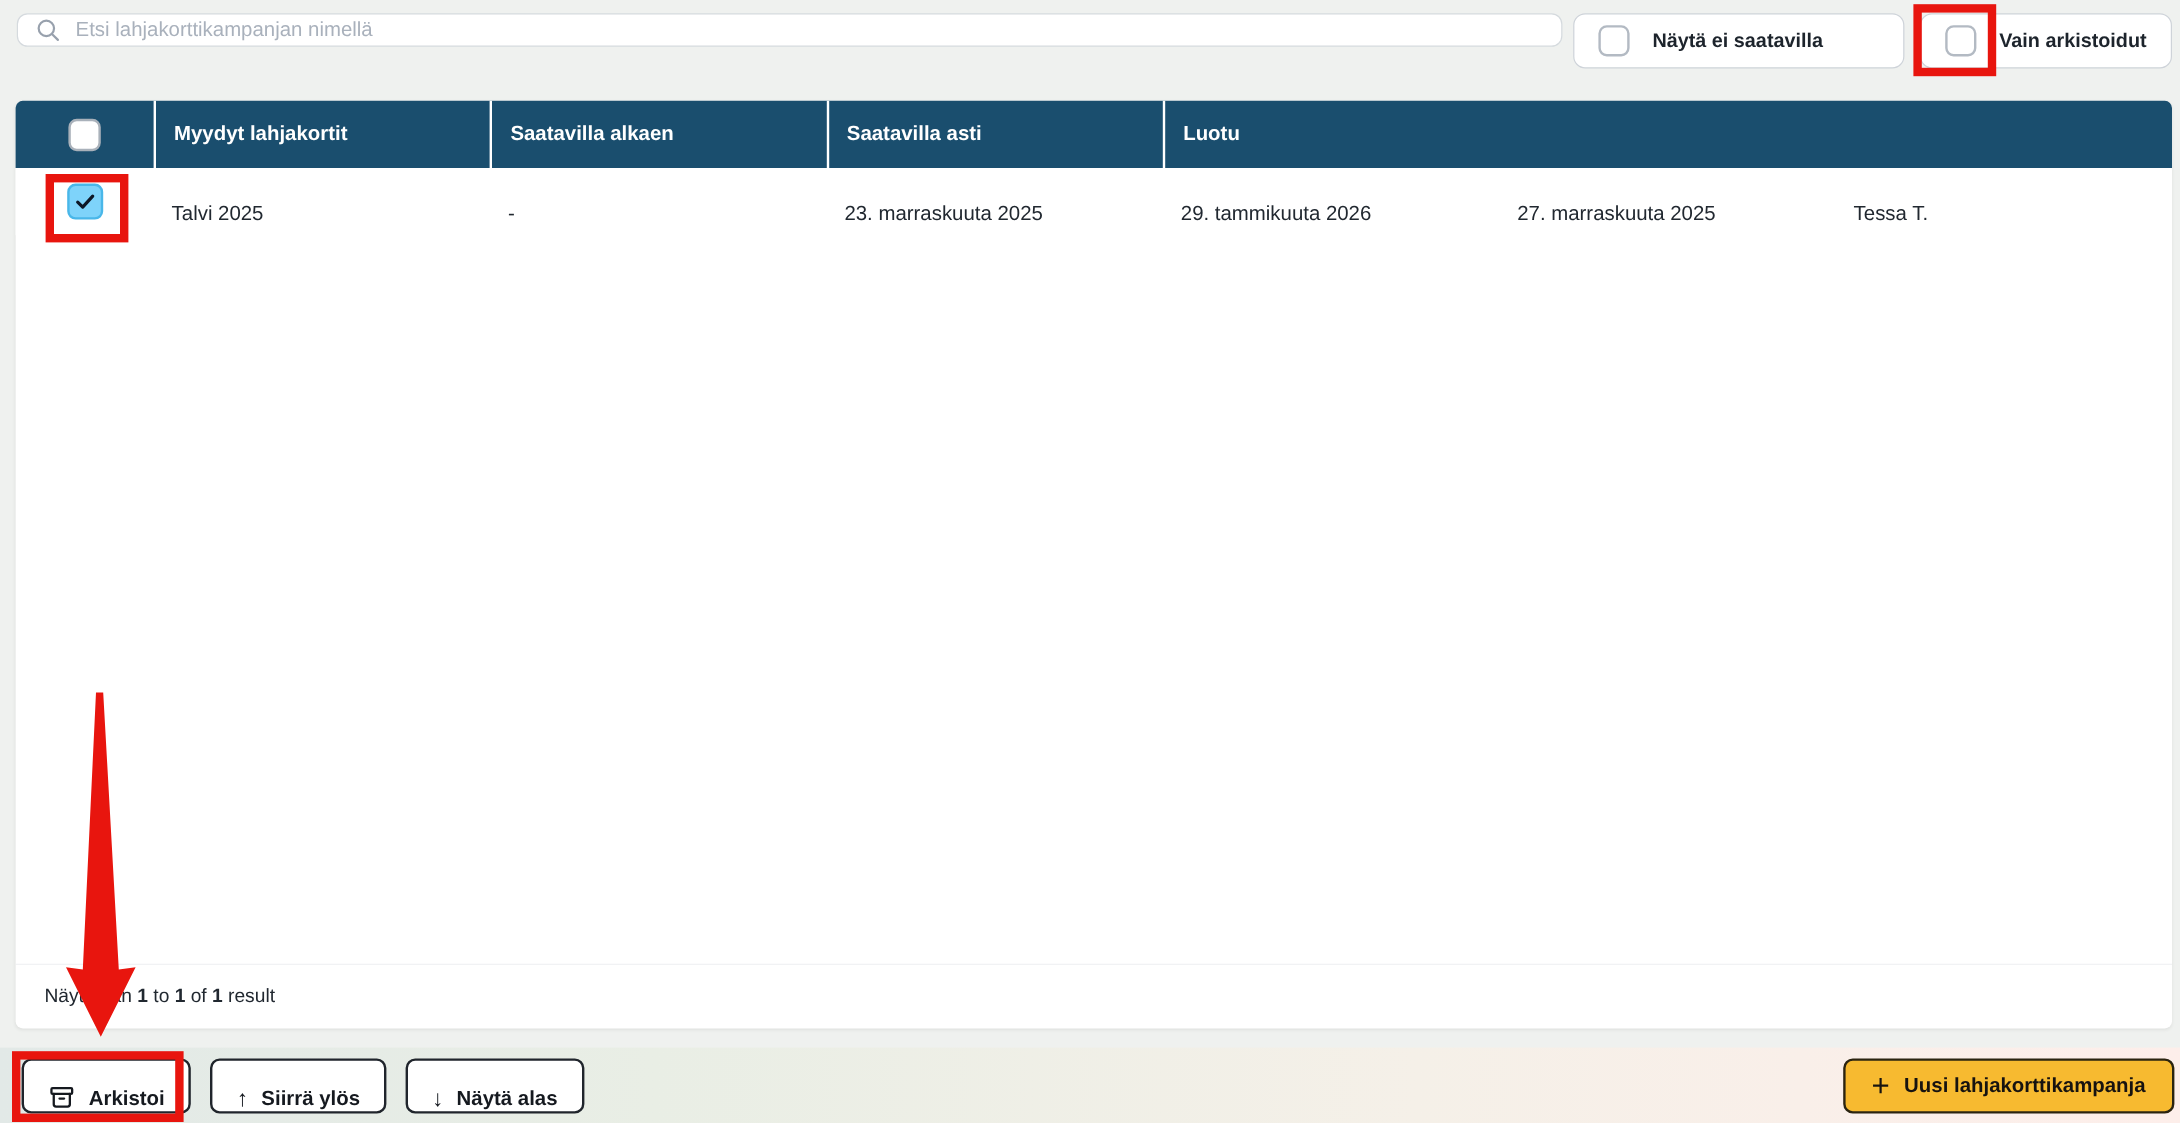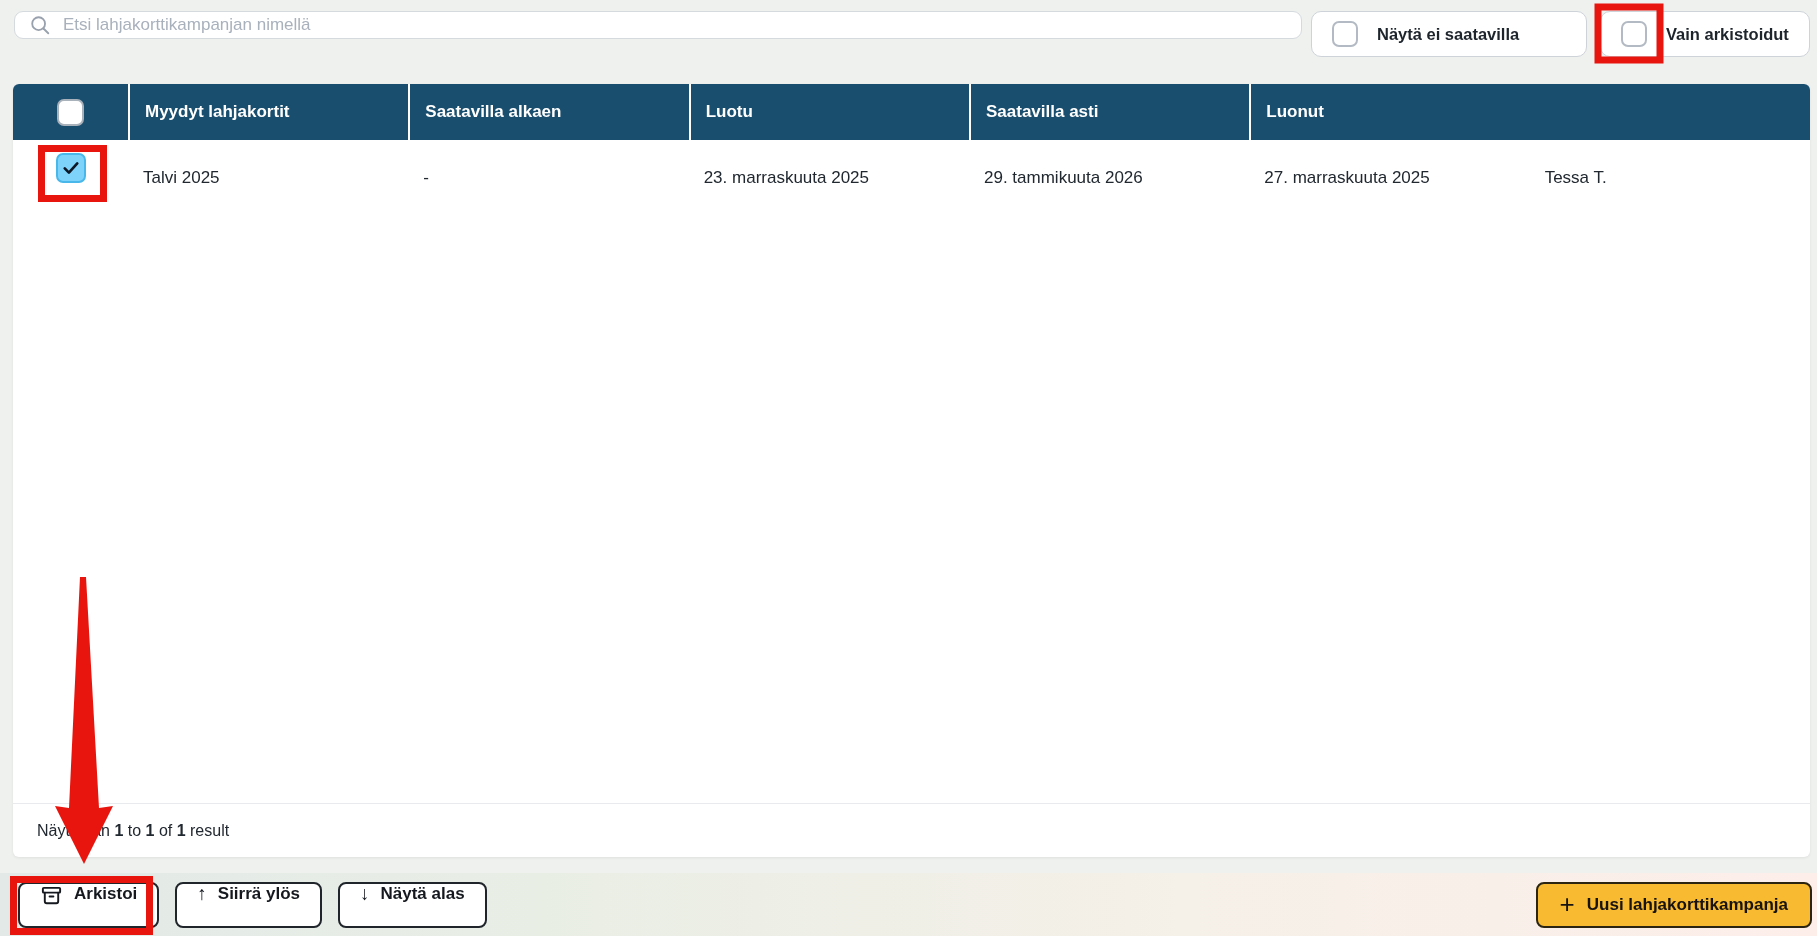--- a/index.html
+++ b/index.html
@@ -66,21 +66,21 @@
   .tfoot span{ white-space:pre; }
 
   
   .bottombar{
     position:absolute; left:0; top:873px; width:1817px; height:63px;
     background:linear-gradient(90deg,#e2e9e7 0%,#e9eee5 30%,#f5f0e8 65%,#fdeeea 100%);
   }
   .left-group{ position:absolute; left:18px; top:9px; display:flex; gap:16px; }
   .btn{
     height:46px; background:#fff; border:2px solid #20252c; border-radius:8px;
-    display:flex; align-items:flex-start; gap:11px; padding:0 20px; cursor:pointer;
+    display:flex; align-items:flex-end; gap:11px; padding:0 20px; cursor:pointer;
     font-size:17px; font-weight:600; color:#15191f; font-family:"Liberation Sans",sans-serif;
   }
   .btn .glyph{ font-size:19px; font-weight:700; line-height:1; }
   .btn-new{
     position:absolute; right:5px; top:9px; height:46px;
     background:#f7ba30; border:2px solid #2b2410; border-radius:8px;
     display:flex; align-items:center; gap:12px; padding:0 22px; cursor:pointer;
     font-size:17px; font-weight:600; color:#171310; font-family:"Liberation Sans",sans-serif;
   }
   .btn-new .plus{ font-size:26px; font-weight:500; line-height:1; margin-top:-2px; }
@@ -111,23 +111,22 @@
     <span class="label">Vain arkistoidut</span>
   </div>
 
   <div class="table-card">
     <div class="thead">
       <div class="th-check">
         <span class="cb-header"></span>
       </div>
       <div class="th">Myydyt lahjakortit</div>
       <div class="th">Saatavilla alkaen</div>
+      <div class="th">Saatavilla asti</div>
       <div class="th">Luotu</div>
-      <div class="th">Saatavilla asti</div>
-      <div class="th">Luonut</div>
     </div>
 
     <div class="trow">
       <div class="td-check">
         <span class="cb-checked">
           <svg width="20" height="20" viewBox="0 0 24 24" fill="none" stroke="#0d1726" stroke-width="3.2" stroke-linecap="round" stroke-linejoin="round">
             <polyline points="4.5,12.5 9.5,17.5 19.5,6.5"></polyline>
           </svg>
         </span>
       </div>

